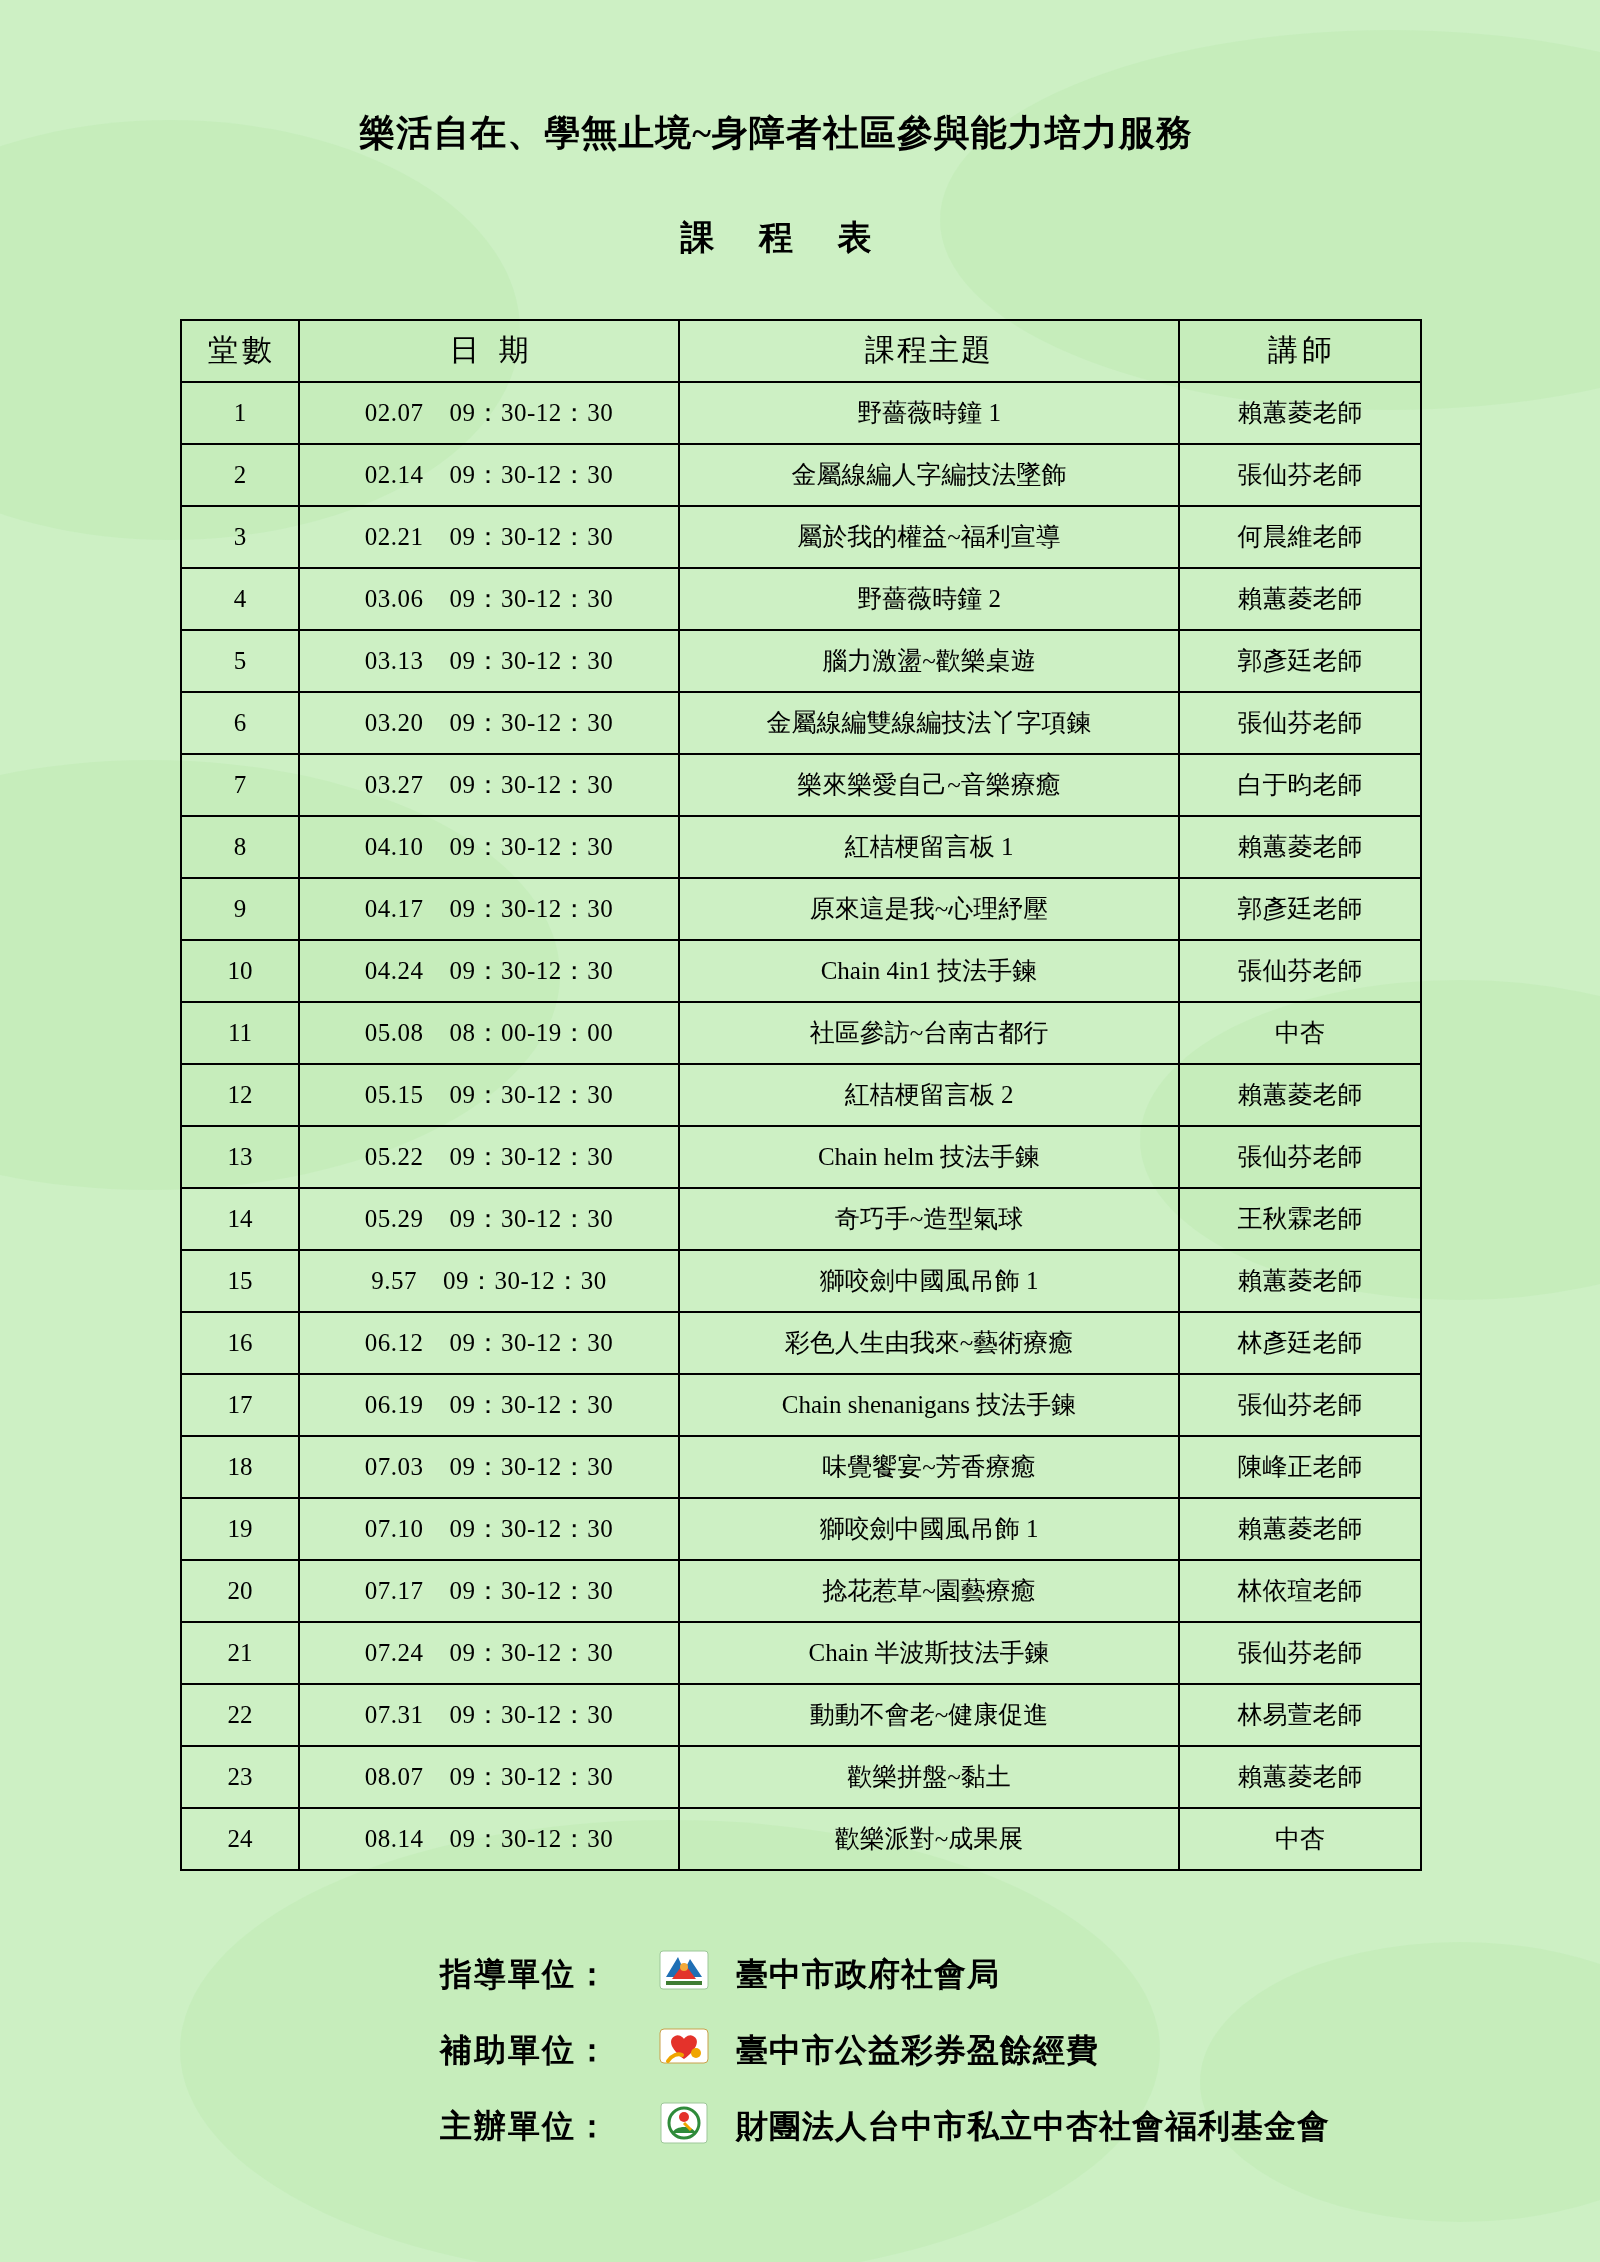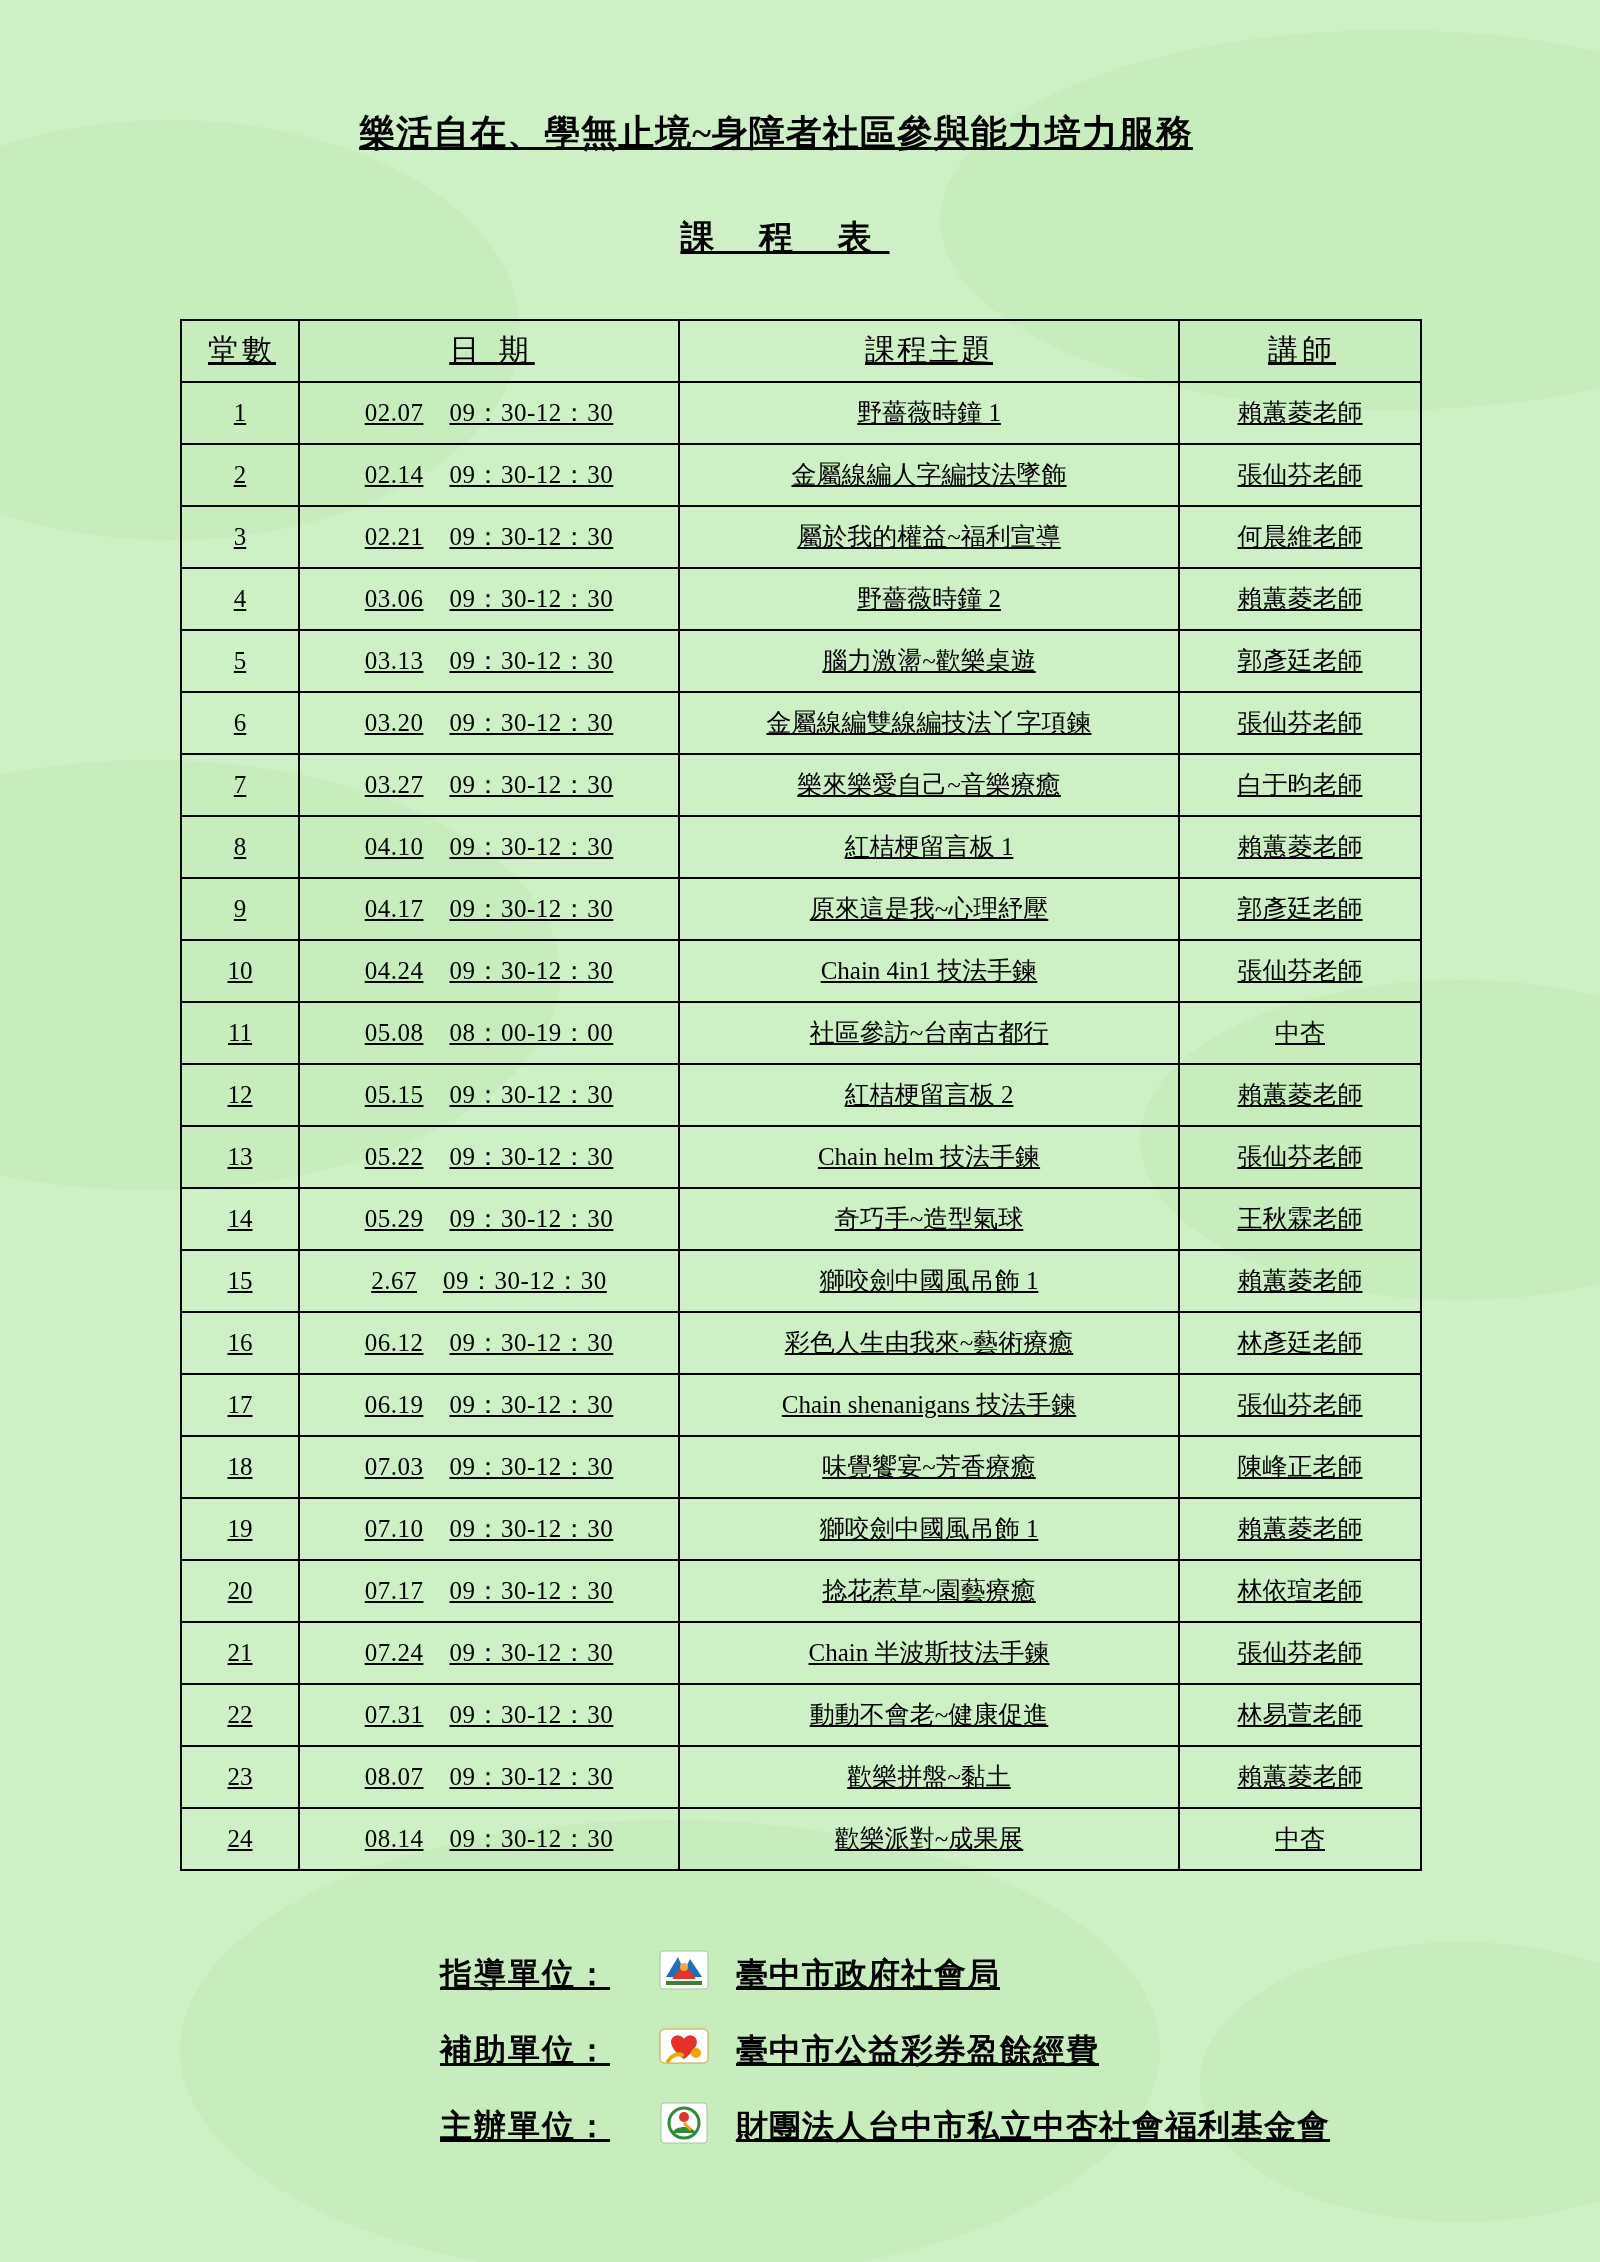--- a/index.html
+++ b/index.html
@@ -29,21 +29,20 @@
   .blob4 { width: 640px; height: 320px; right: -180px; top: 980px; }
   .blob5 { width: 980px; height: 460px; left: 180px; top: 1820px; }
   .blob6 { width: 520px; height: 280px; right: -120px; bottom: 40px; }
 
   .page {
     position: relative;
     z-index: 2;
     width: 1552px;
     box-sizing: border-box;
     padding: 0 180px;
-    text-decoration: underline;
   }
 
   .doc-title {
     text-align: center;
     font-size: 36px;
     font-weight: bold;
     letter-spacing: 1px;
     margin-top: 110px;
     line-height: 1.3;
   }
@@ -230,21 +229,21 @@
           <td>張仙芬老師</td>
         </tr>
         <tr>
           <td>14</td>
           <td class="cell-date"><span class="d">05.29</span><span>09：30-12：30</span></td>
           <td>奇巧手~造型氣球</td>
           <td>王秋霖老師</td>
         </tr>
         <tr>
           <td>15</td>
-          <td class="cell-date"><span class="d">2.67</span><span>09：30-12：30</span></td>
+          <td class="cell-date"><span class="d">9.57</span><span>09：30-12：30</span></td>
           <td>獅咬劍中國風吊飾 1</td>
           <td>賴蕙菱老師</td>
         </tr>
         <tr>
           <td>16</td>
           <td class="cell-date"><span class="d">06.12</span><span>09：30-12：30</span></td>
           <td>彩色人生由我來~藝術療癒</td>
           <td>林彥廷老師</td>
         </tr>
         <tr>

